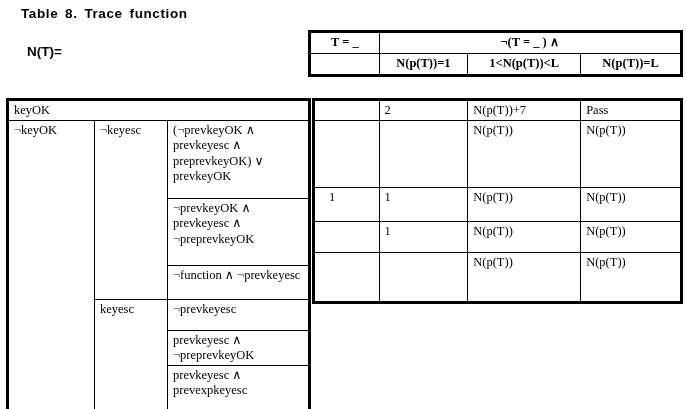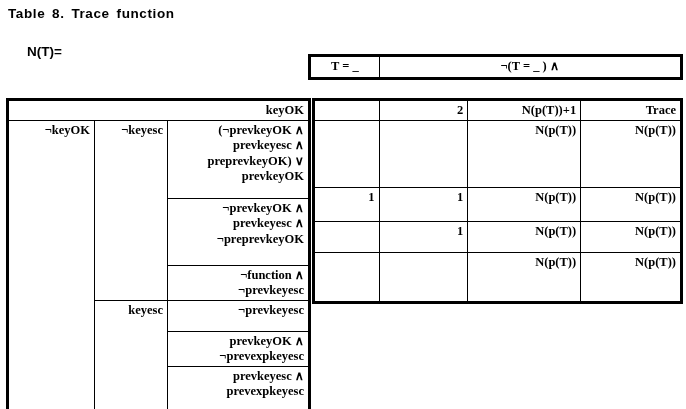--- a/index.html
+++ b/index.html
@@ -12,21 +12,21 @@
     height: 409px;
     position: relative;
     overflow: hidden;
     font-family: "Liberation Serif", serif;
     color: #000000;
   }
 
   
   #caption {
     position: absolute;
-    left: 8px;
+    left: 21px;
     top: 6px;
     font-family: "Liberation Sans", sans-serif;
     font-weight: bold;
     font-size: 13.5px;
     letter-spacing: 0.6px;
     word-spacing: 2.5px;
     white-space: nowrap;
   }
 
   
@@ -46,33 +46,33 @@
     border-collapse: collapse;
     table-layout: fixed;
     font-family: "Liberation Serif", serif;
     font-size: 12.5px;
     background: #ffffff;
   }
   .tbl td, .tbl th {
     border: 1px solid #000000;
     padding: 1px 4px 1px 5px;
     vertical-align: top;
-    text-align: right;
-    font-weight: bold;
+    text-align: left;
+    font-weight: normal;
     line-height: 1.24;
     overflow: hidden;
   }
   .outer {
     border: 3px solid #000000;
   }
 
   
   #header-table {
     left: 308px;
-    top: 54px;
+    top: 30px;
     width: 375px;
   }
   #header-table th {
     font-weight: bold;
     text-align: center;
     vertical-align: middle;
     padding: 1px 3px;
     height: 18px;
   }
   #header-table th.blank { }
@@ -111,20 +111,26 @@
     <col style="width:69px">
     <col style="width:88px">
     <col style="width:112px">
     <col style="width:100px">
   </colgroup>
   <tbody>
     <tr>
       <th>T = _</th>
       <th colspan="3">¬(T = _ ) ∧</th>
     </tr>
+    <tr>
+      <th class="blank"></th>
+      <th>N(p(T))=1</th>
+      <th>1&lt;N(p(T))&lt;L</th>
+      <th>N(p(T))=L</th>
+    </tr>
   </tbody>
 </table>
 
 <table id="cond-table" class="tbl outer">
   <colgroup>
     <col style="width:87px">
     <col style="width:73px">
     <col style="width:142px">
   </colgroup>
   <tbody>
@@ -140,41 +146,41 @@
       <td style="height:63px">¬prevkeyOK ∧ prevkeyesc ∧ ¬preprevkeyOK</td>
     </tr>
     <tr>
       <td style="height:30px">¬function ∧ ¬prevkeyesc</td>
     </tr>
     <tr>
       <td rowspan="3">keyesc</td>
       <td style="height:27px">¬prevkeyesc</td>
     </tr>
     <tr>
-      <td style="height:30px">prevkeyOK ∧ ¬prevexpkeyesc</td>
+      <td style="height:30px">prevkeyesc ∧ ¬preprevkeyOK</td>
     </tr>
     <tr>
       <td style="height:45px">prevkeyesc ∧ prevexpkeyesc</td>
     </tr>
   </tbody>
 </table>
 
 <table id="val-table" class="tbl outer">
   <colgroup>
     <col style="width:65px">
     <col style="width:88px">
     <col style="width:112px">
     <col style="width:100px">
   </colgroup>
   <tbody>
     <tr>
       <td class="num-cell"></td>
       <td>2</td>
-      <td>N(p(T))+1</td>
-      <td>Trace</td>
+      <td>N(p(T))+7</td>
+      <td>Pass</td>
     </tr>
     <tr>
       <td class="num-cell" style="height:63px"></td>
       <td></td>
       <td>N(p(T))</td>
       <td>N(p(T))</td>
     </tr>
     <tr>
       <td class="num-cell" style="height:30px">1</td>
       <td>1</td>

